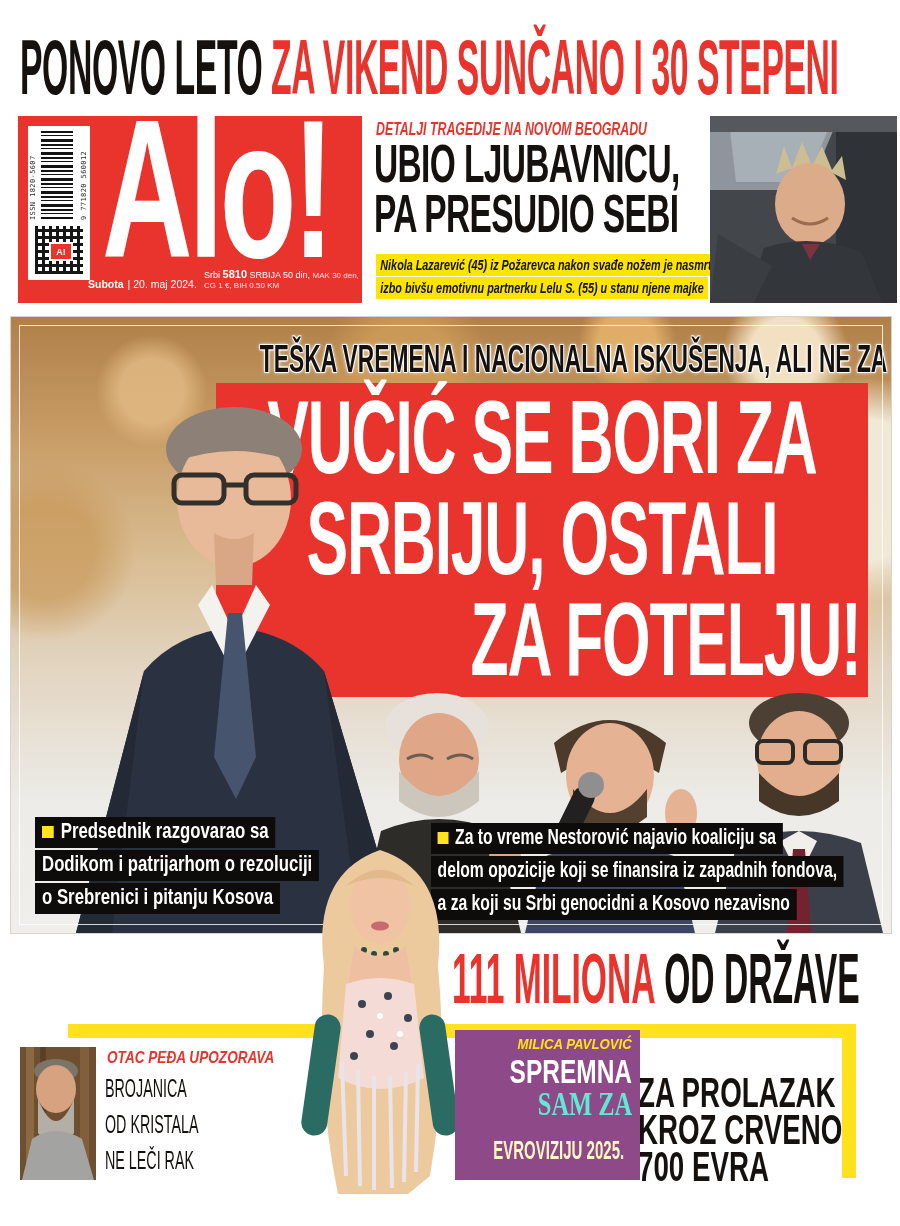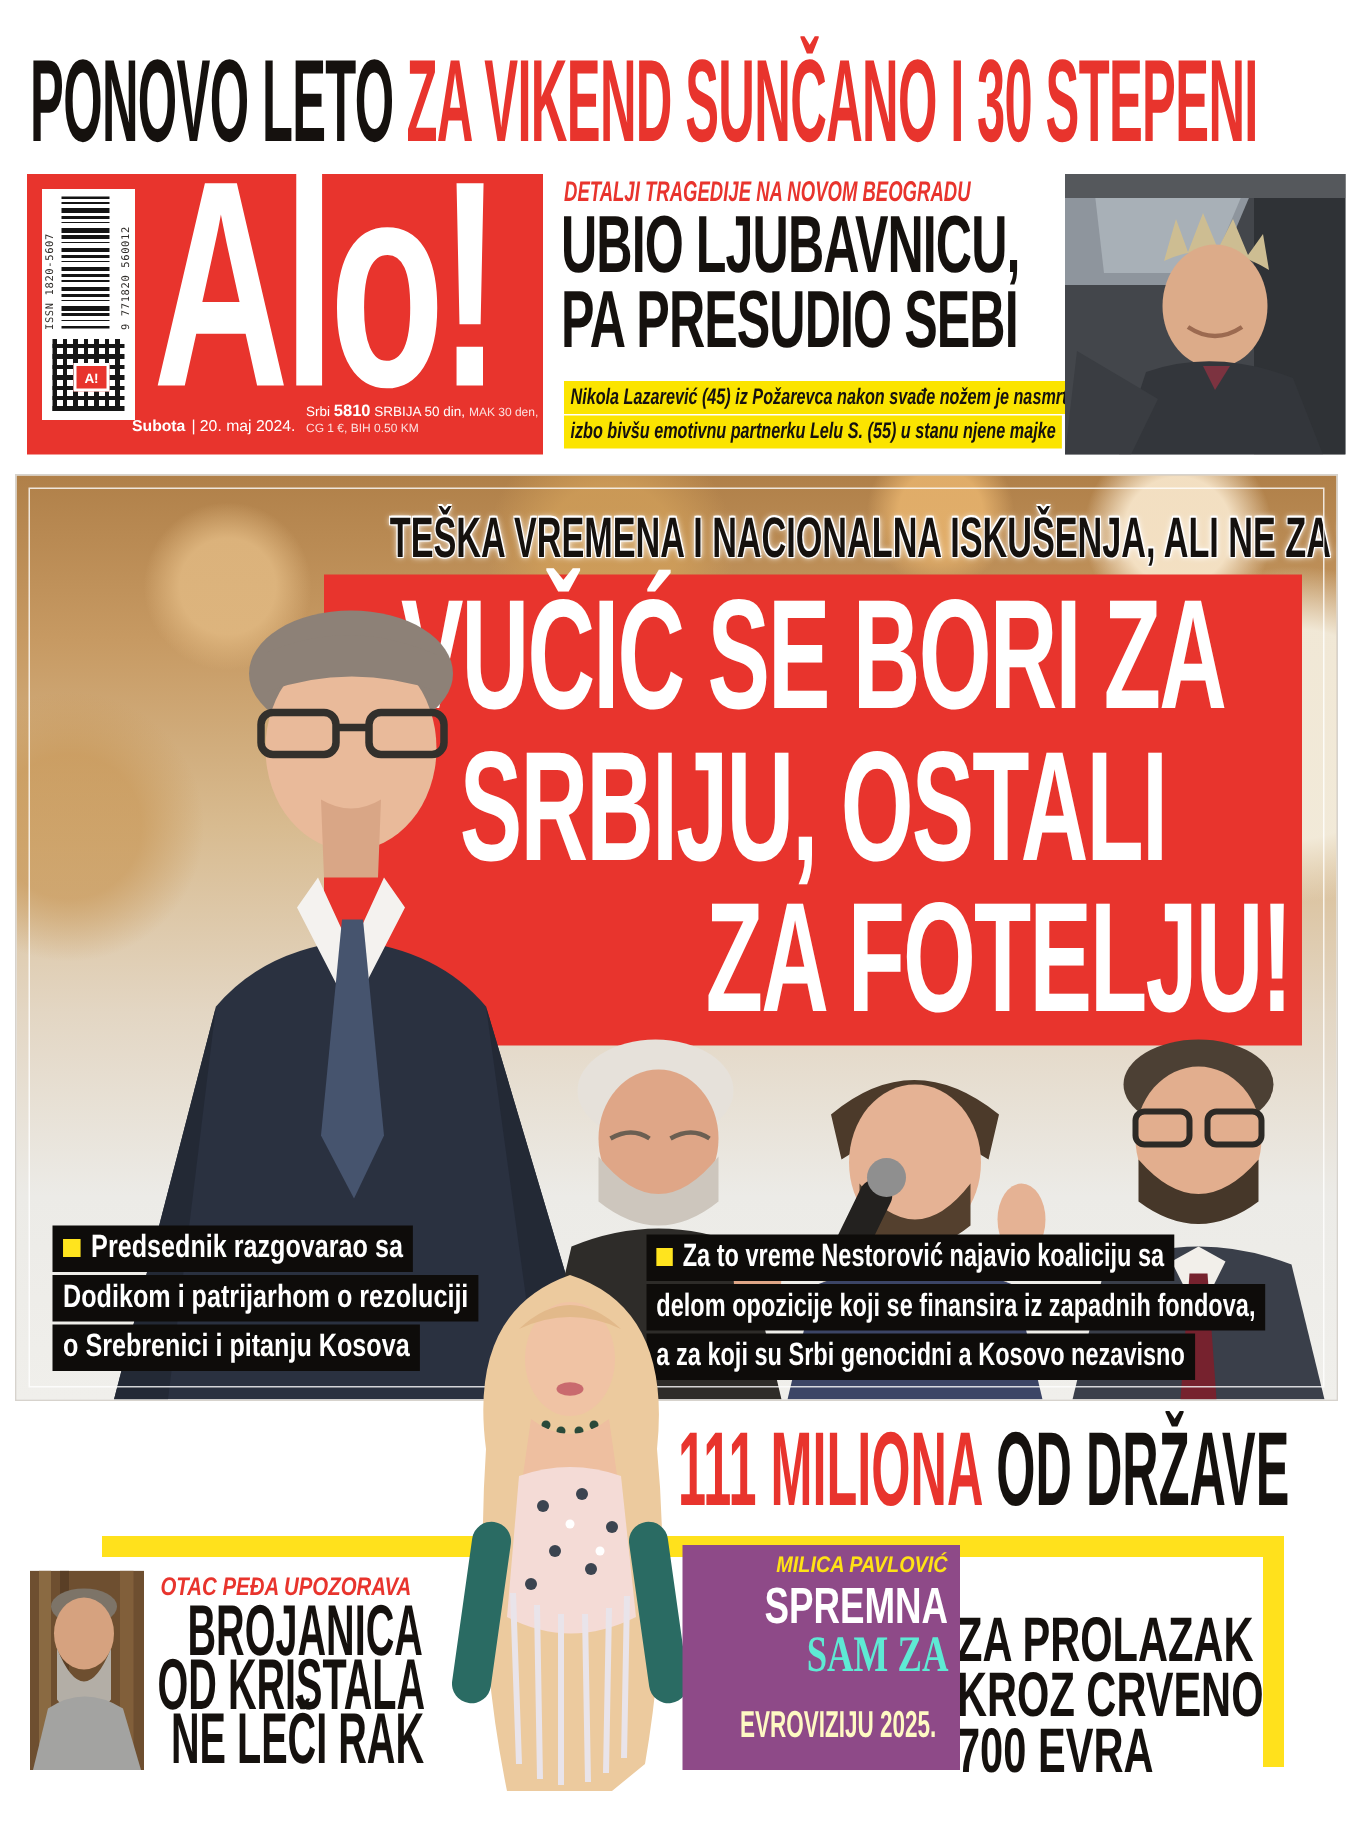--- a/index.html
+++ b/index.html
@@ -75,21 +75,21 @@
   .pb-right{left:452px;top:944px;font-size:70px;line-height:70px;font-weight:900;z-index:2;}
   .pb-right .gap{margin-left:18px;}
 
   
   .ybar-h{left:68px;top:1024px;width:788px;height:14px;background:#ffe11c;z-index:1;}
   .ybar-v{left:842px;top:1024px;width:14px;height:154px;background:#ffe11c;z-index:1;}
 
   
   .bl-photo{left:20px;top:1047px;width:76px;height:133px;overflow:hidden;z-index:2;}
   .bl-kicker{left:107px;top:1048px;font-size:17px;font-weight:700;color:#e8342d;z-index:2;}
-  .bl-head{left:105px;top:1070px;font-size:48px;line-height:36px;font-weight:700;z-index:2;text-align:center;}
+  .bl-head{left:105px;top:1070px;font-size:26px;line-height:36px;font-weight:400;z-index:2;}
 
   
   .purple-box{left:455px;top:1030px;width:157px;height:150px;background:#8e4a88;z-index:7;padding-left:28px;}
   .pm-kicker{right:8px;top:5px;font-size:15px;font-weight:900;color:#ffe215;}
   .pm-l1{right:8px;top:24px;font-size:34px;line-height:34px;font-weight:900;color:#fff;}
   .pm-l2{right:8px;top:57px;font-size:34px;line-height:34px;font-weight:900;color:#5eead4;font-family:Liberation Serif, serif;}
   .pm-l3{right:16px;top:104px;font-size:25px;line-height:32px;font-weight:900;color:#fef9c3;}
   .or{transform-origin:right top;}
 
   

